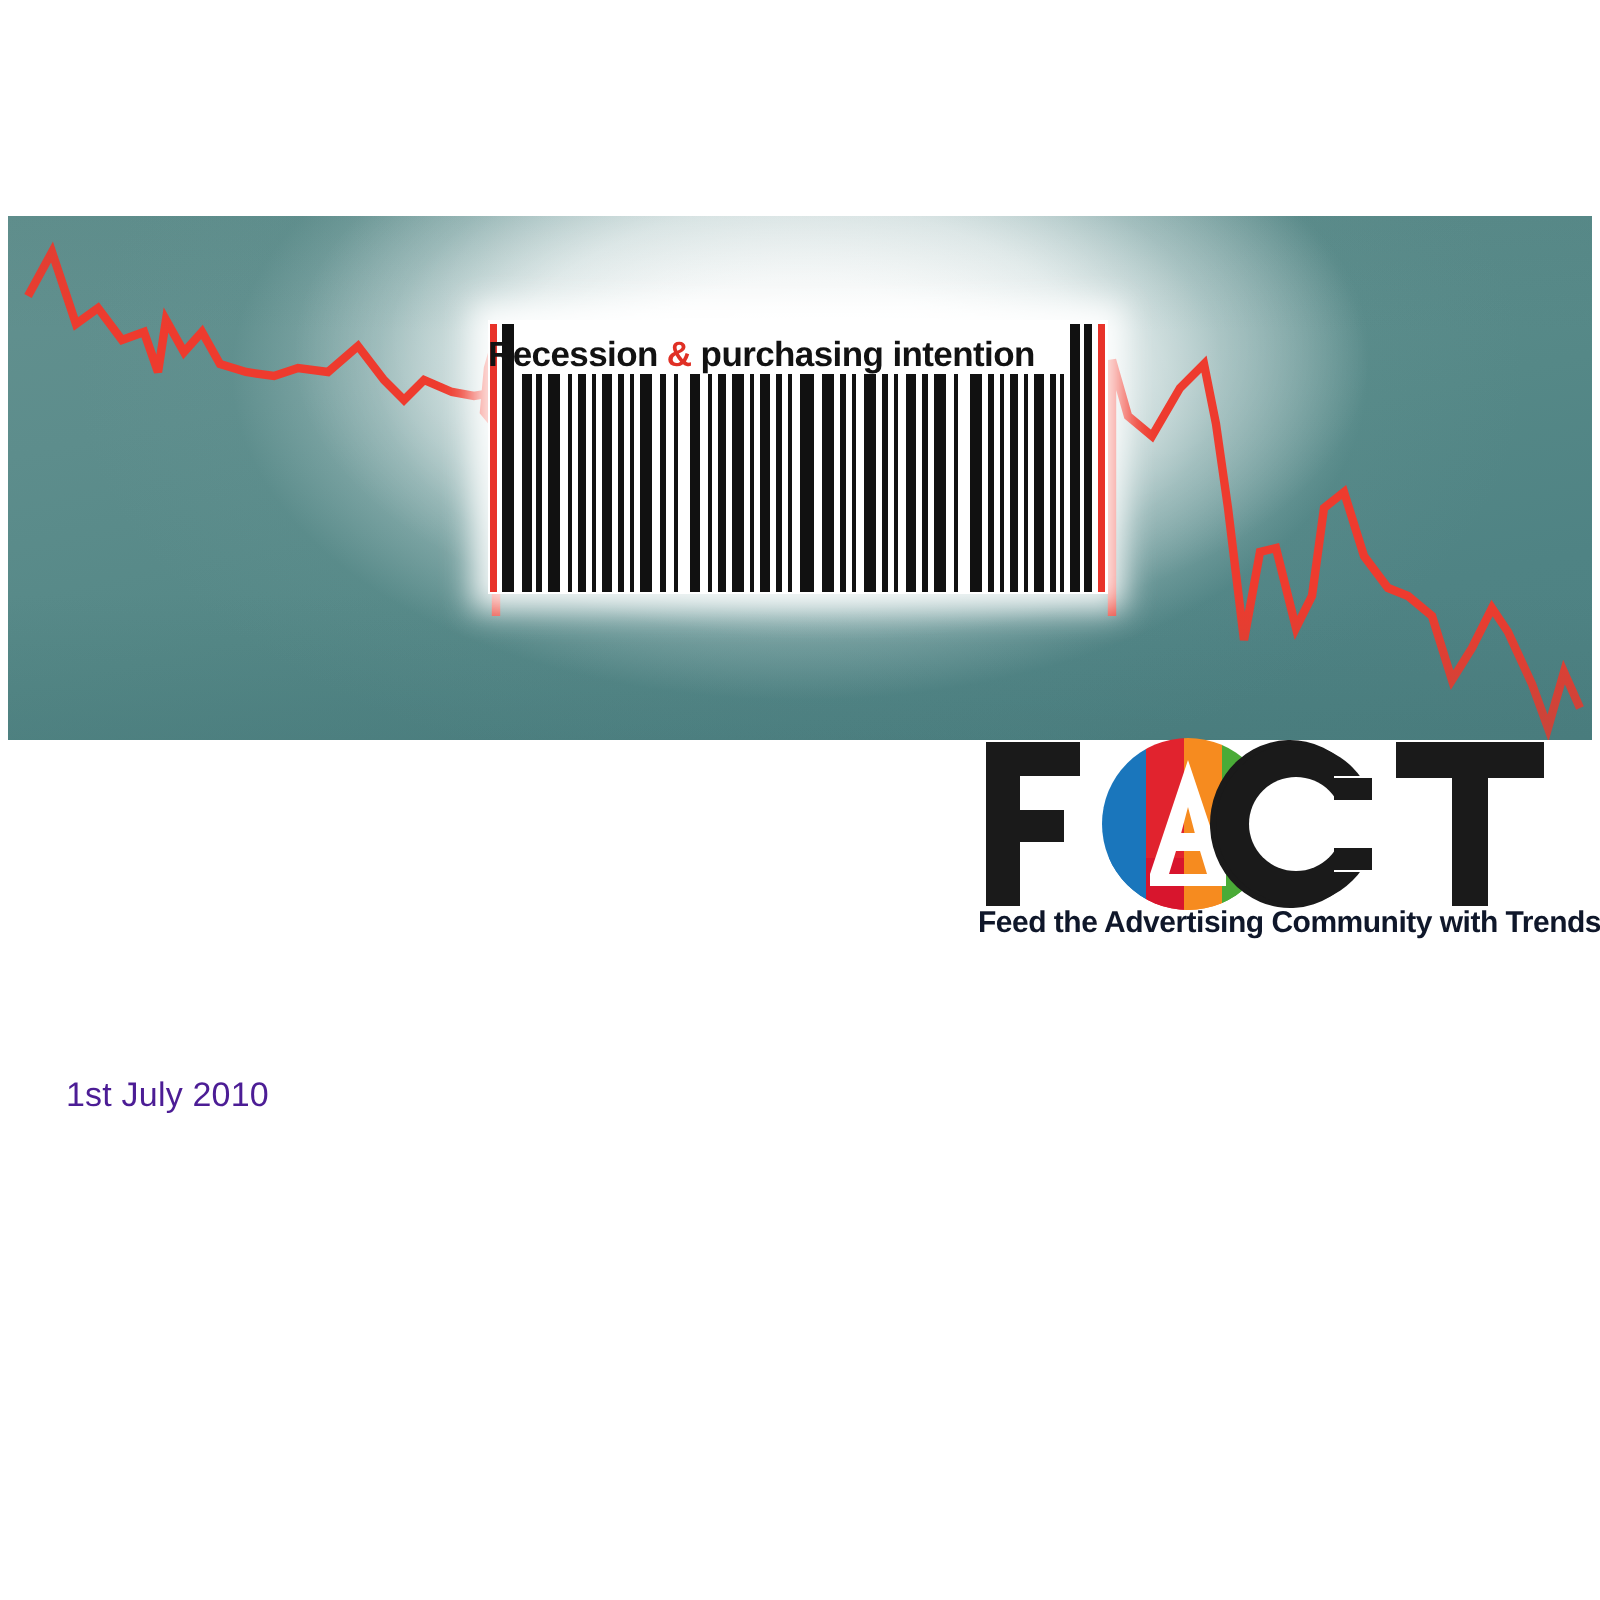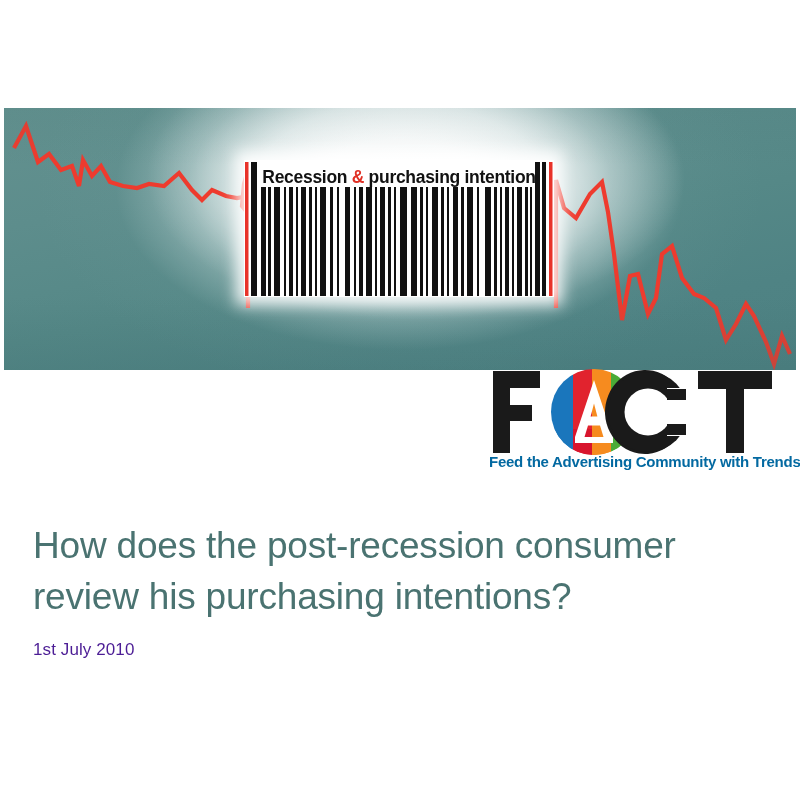--- a/index.html
+++ b/index.html
@@ -70,21 +70,21 @@
     width: 310px;
     height: 137px;
     background: #ffffff;
     box-shadow: 0 0 14px 8px rgba(255,255,255,0.9);
   }
   #barcode-svg { display: block; width: 310px; height: 137px; }
   #barcode-caption {
     position: absolute;
     left: 0; right: 0;
     top: 7px;
-    text-align: center;
+    text-align: left;
     font-family: "Liberation Sans", sans-serif;
     font-weight: bold;
     font-size: 17.5px;
     letter-spacing: -0.3px;
     color: #121212;
     white-space: nowrap;
     z-index: 4;
   }
   #barcode-caption .amp { color: #e03025; }
 
@@ -105,21 +105,21 @@
   #fact-tagline {
     position: absolute;
     left: 0;
     top: 86px;
     width: 306px;
     text-align: center;
     font-family: "Liberation Sans", sans-serif;
     font-weight: bold;
     font-size: 15px;
     letter-spacing: -0.25px;
-    color: #0369a1;
+    color: #0f172a;
     white-space: nowrap;
   }
 
   
   #title-block {
     position: absolute;
     left: 33px;
     top: 520px;
     width: 730px;
   }
@@ -267,17 +267,16 @@
       <g fill="#1a1a1a">
         <rect x="209" y="4" width="74" height="18"></rect>
         <rect x="237" y="4" width="18" height="82"></rect>
       </g>
     </svg>
 
     <div id="fact-tagline">Feed the Advertising Community with Trends</div>
   </div>
 
   <div id="title-block">
-    <h1 id="slide-title">How does the post-recession consumer review his purchasing intentions?</h1>
     <div id="slide-date">1st July 2010</div>
   </div>
 
 </div>
 
 </body></html>

